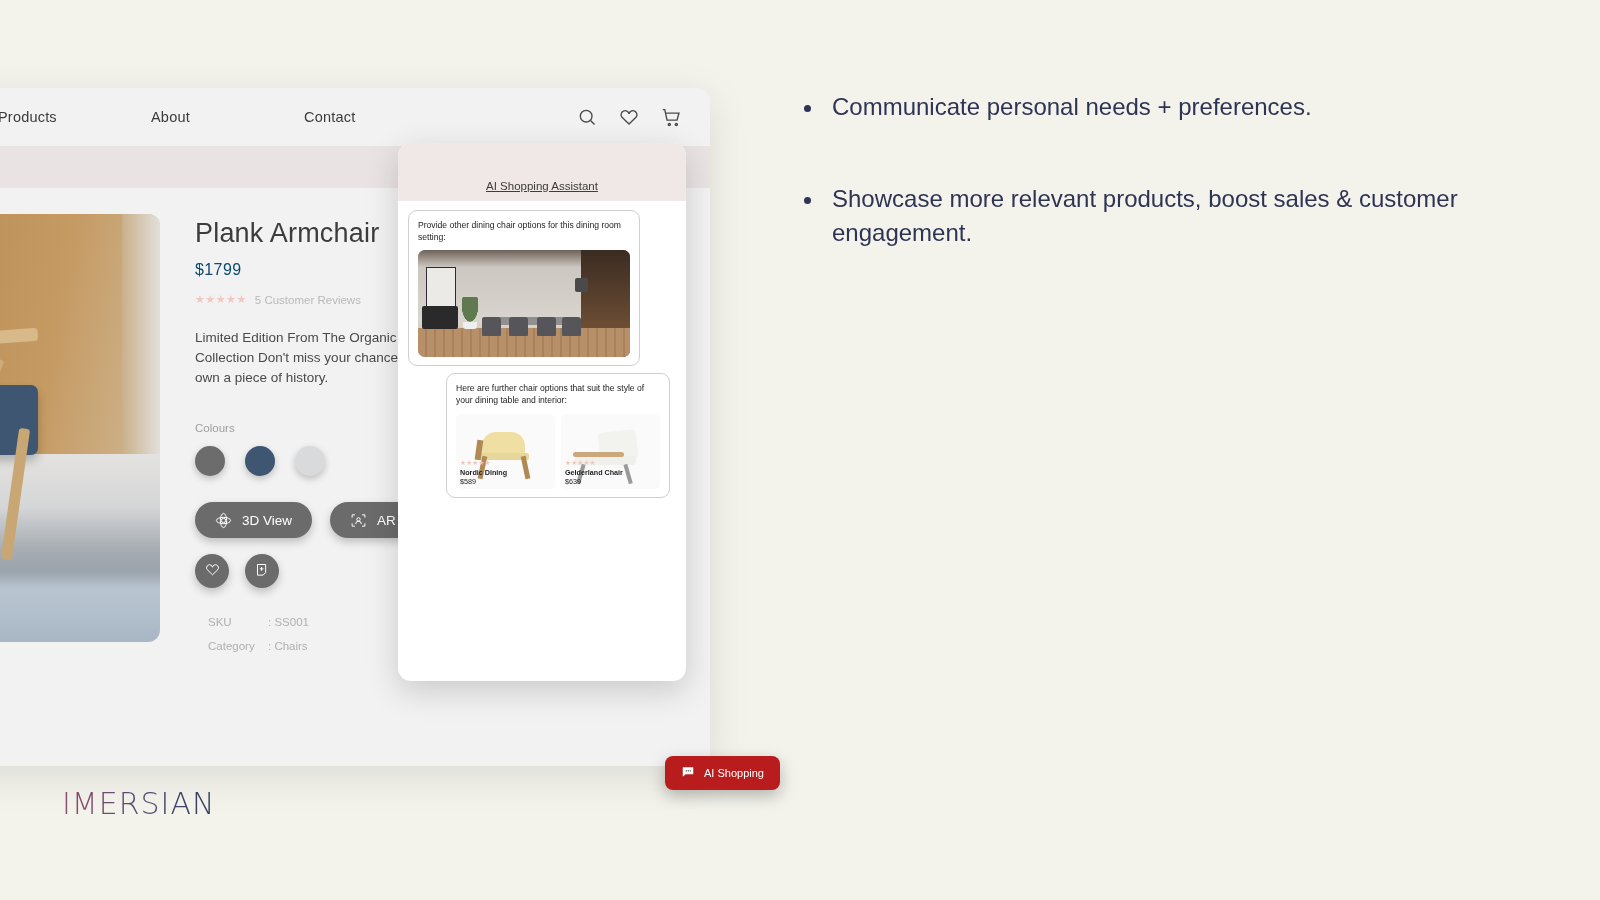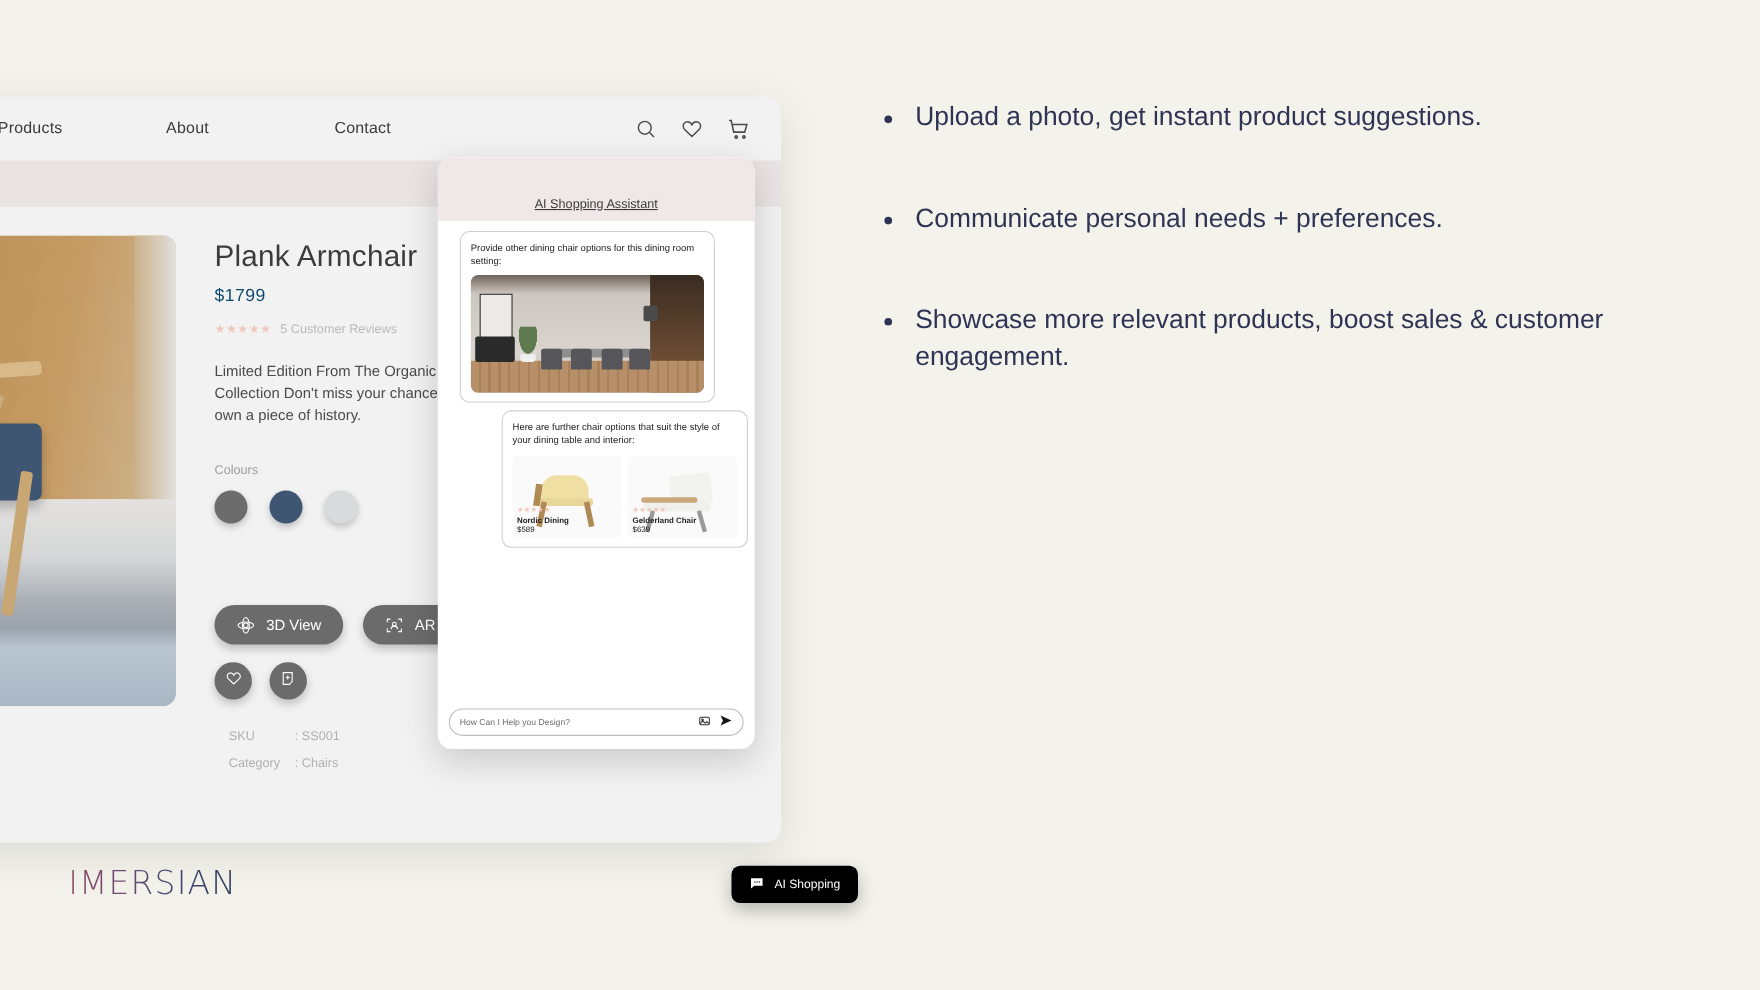--- a/index.html
+++ b/index.html
@@ -103,21 +103,20 @@
   .colours-label { font-size: 11.5px; color:#9d9d9d; margin-top: 34px; }
   .swatches { display:flex; gap: 20px; margin-top: 12px; }
   .sw { width:30px; height:30px; border-radius:50%; box-shadow: 0 3px 7px rgba(0,0,0,.22); }
 
   .btn-row { display:flex; gap: 18px; margin-top: 26px; }
   .pill {
     height: 36px; border-radius: 18px; background:#6b6b6b;
     display:flex; align-items:center; gap:10px; padding: 0 20px;
     color:#fff; font-size: 13.5px; box-shadow: 0 4px 9px rgba(0,0,0,.22);
     white-space: nowrap;
-    margin-top: 48px;
   }
   .pill svg { display:block; }
   .circ-row { display:flex; gap: 16px; margin-top: 16px; }
   .circ {
     width: 34px; height:34px; border-radius:50%; background:#6b6b6b;
     display:flex; align-items:center; justify-content:center;
     box-shadow: 0 4px 9px rgba(0,0,0,.22);
   }
 
   .meta { margin-top: 28px; }
@@ -135,21 +134,21 @@
     box-shadow: 0 10px 32px rgba(0,0,0,.17);
     overflow: hidden;
     display: flex; flex-direction: column;
   }
   .chat-head {
     height: 58px; background: #efe8e6;
     display:flex; align-items:flex-end; justify-content:center;
     padding-bottom: 9px;
   }
   .chat-head-title { font-size: 11.5px; color:#3c3c3c;text-decoration:underline; }
-  .chat-body { flex:1; padding: 9px 10px 0 20px; overflow:hidden; }
+  .chat-body { flex:1; padding: 9px 10px 0 10px; overflow:hidden; }
 
   .bubble {
     border: 1px solid #cfcfcf; border-radius: 9px; padding: 8px 9px;
     background:#fff;
   }
   .bubble-user { width: 232px; }
   .bub-text { font-size: 8.6px; line-height: 12px; color:#1c1c1c; }
   .room-img {
     margin-top: 7px; height: 107px; border-radius: 7px; overflow:hidden;
     position:relative; background:#d7d2cc;
@@ -208,22 +207,22 @@
   .art-isl .rf { left:66%; top:64%; width:4px; height:28%; background:#a8a8a8; transform:rotate(-14deg); }
 
   .chat-input-wrap { padding: 9px 10px 12px 10px; }
   .chat-input {
     height: 25px; border: 1px solid #bdbdbd; border-radius: 13px;
     display:flex; align-items:center; padding: 0 9px; gap: 8px;
   }
   .chat-input .ph { flex:1; font-size: 7.8px; color:#6d6d6d; }
 
   .fab {
-    position:absolute; left:665px; top:787px;
-    height: 34px; border-radius: 8px; background:#000000;
+    position:absolute; left:665px; top:756px;
+    height: 34px; border-radius: 8px; background:#b91c1c;
     display:flex; align-items:center; gap:9px; padding: 14px 16px;
     color:#fff; font-size: 11px; box-shadow: 0 6px 16px rgba(0,0,0,.26);
   }
 
   
   .logo {
     position:absolute; left: 62px; top: 786px;
     font-size: 30px; letter-spacing: 1px;
     font-family: "DejaVu Sans", sans-serif;
     font-weight: 300;
@@ -427,53 +426,35 @@
               <span class="pc-name">Gelderland Chair</span>
               <span class="pc-price">$639</span>
             </div>
           </div>
 
 
         </div>
       </div>
     </div>
 
-    <div class="chat-input-wrap">
-      <div class="chat-input">
-        <span class="ph">How Can I Help you Design?</span>
-        <span>
-          <svg width="11" height="11" viewBox="0 0 24 24" fill="none" stroke="#2b2b2b" stroke-width="2">
-            <rect x="2.5" y="4.5" width="19" height="15" rx="2.5"></rect>
-            <circle cx="8" cy="9.5" r="1.6"></circle>
-              <path d="M3 17l5.5-5 4.5 4 3.5-3 4.5 4"></path>
-          </svg>
-        </span>
-        <span>
-          <svg width="12" height="12" viewBox="0 0 24 24" fill="#141414">
-            <path d="M2 3l20 9-20 9 4.5-9z"></path>
-          </svg>
-        </span>
-      </div>
-    </div>
   </div>
 </div>
 
 <div class="fab">
   <span>
     <svg width="14" height="14" viewBox="0 0 24 24" fill="#fff">
       <path d="M3 4h18v12H8l-5 4z"></path>
       <circle cx="9" cy="10" r="1.2" fill="#2e2227"></circle>
       <circle cx="12.5" cy="10" r="1.2" fill="#2e2227"></circle>
       <circle cx="16" cy="10" r="1.2" fill="#2e2227"></circle>
     </svg>
   </span>
   <span>AI Shopping</span>
 </div>
 
 <div class="logo">IMERSIAN</div>
 
 <div class="right">
   <ul class="bullets">
-    <li>Upload a photo, get instant product suggestions.</li>
     <li>Communicate personal needs + preferences.</li>
     <li>Showcase more relevant products, boost sales &amp; customer engagement.</li>
   </ul>
 </div>
 
 </body></html>

